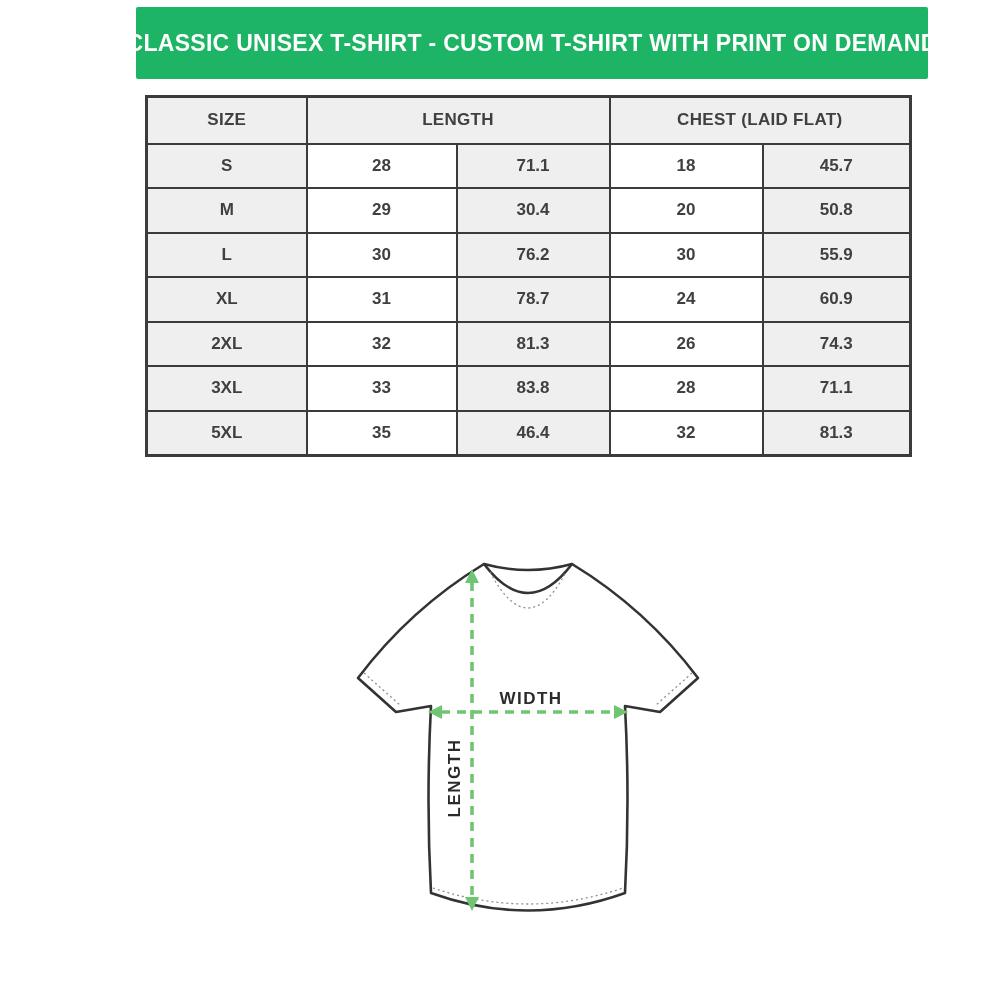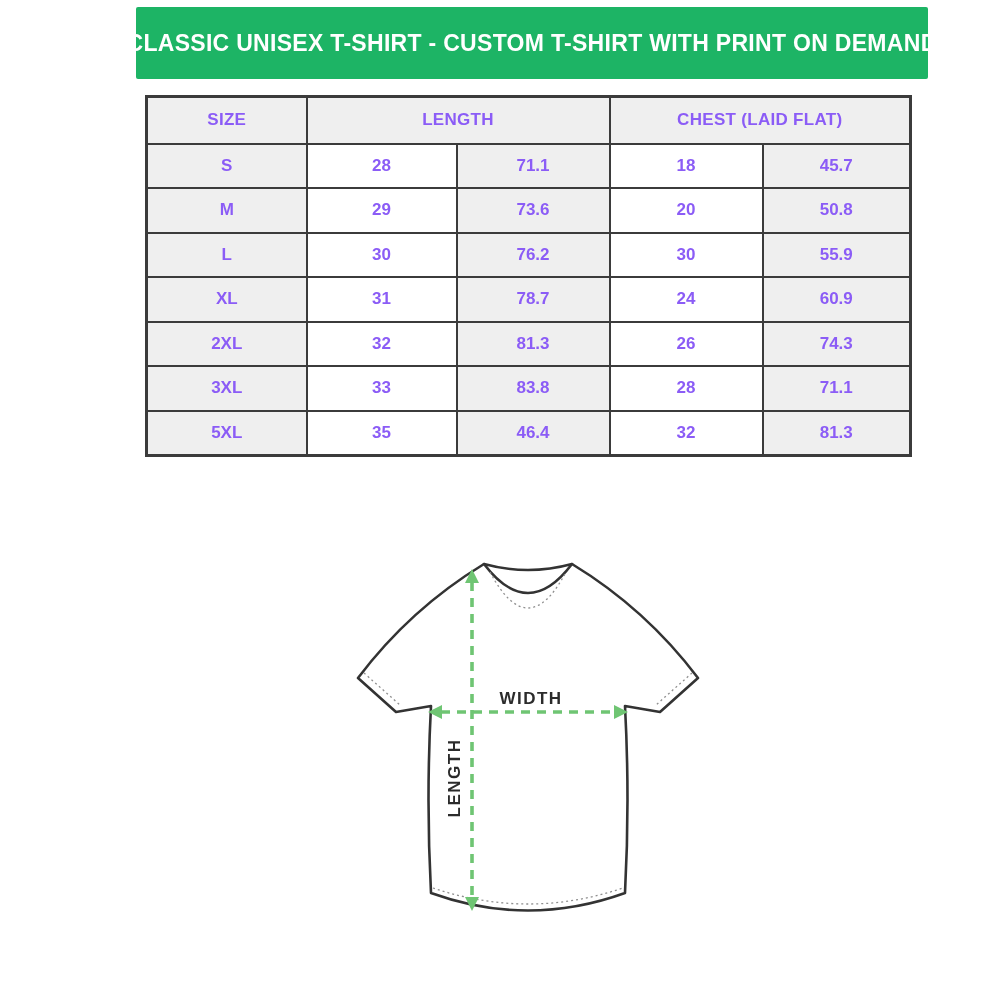--- a/index.html
+++ b/index.html
@@ -37,21 +37,21 @@
     left: 117px; top: 95px;
     width: 764px;
     border-collapse: collapse;
     table-layout: fixed;
     border: 3px solid #3b3b3b;
   }
   .size-table th, .size-table td {
     border: 2px solid #3b3b3b;
     text-align: center;
     vertical-align: middle;
-    color: #8b5cf6;
+    color: #404040;
   }
   .size-table th {
     height: 47px;
     font-size: 17px;
     font-weight: 800;
     background: #efefef;
     letter-spacing: 0.3px;
   }
   .size-table td {
     height: 44.5px;
@@ -116,21 +116,21 @@
       <tr>
         <td class="c-size">S</td>
         <td class="c-in">28</td>
         <td class="c-cm">71.1</td>
         <td class="c-in">18</td>
         <td class="c-cm">45.7</td>
       </tr>
       <tr>
         <td class="c-size">M</td>
         <td class="c-in">29</td>
-        <td class="c-cm">73.6</td>
+        <td class="c-cm">30.4</td>
         <td class="c-in">20</td>
         <td class="c-cm">50.8</td>
       </tr>
       <tr>
         <td class="c-size">L</td>
         <td class="c-in">30</td>
         <td class="c-cm">76.2</td>
         <td class="c-in">30</td>
         <td class="c-cm">55.9</td>
       </tr>

